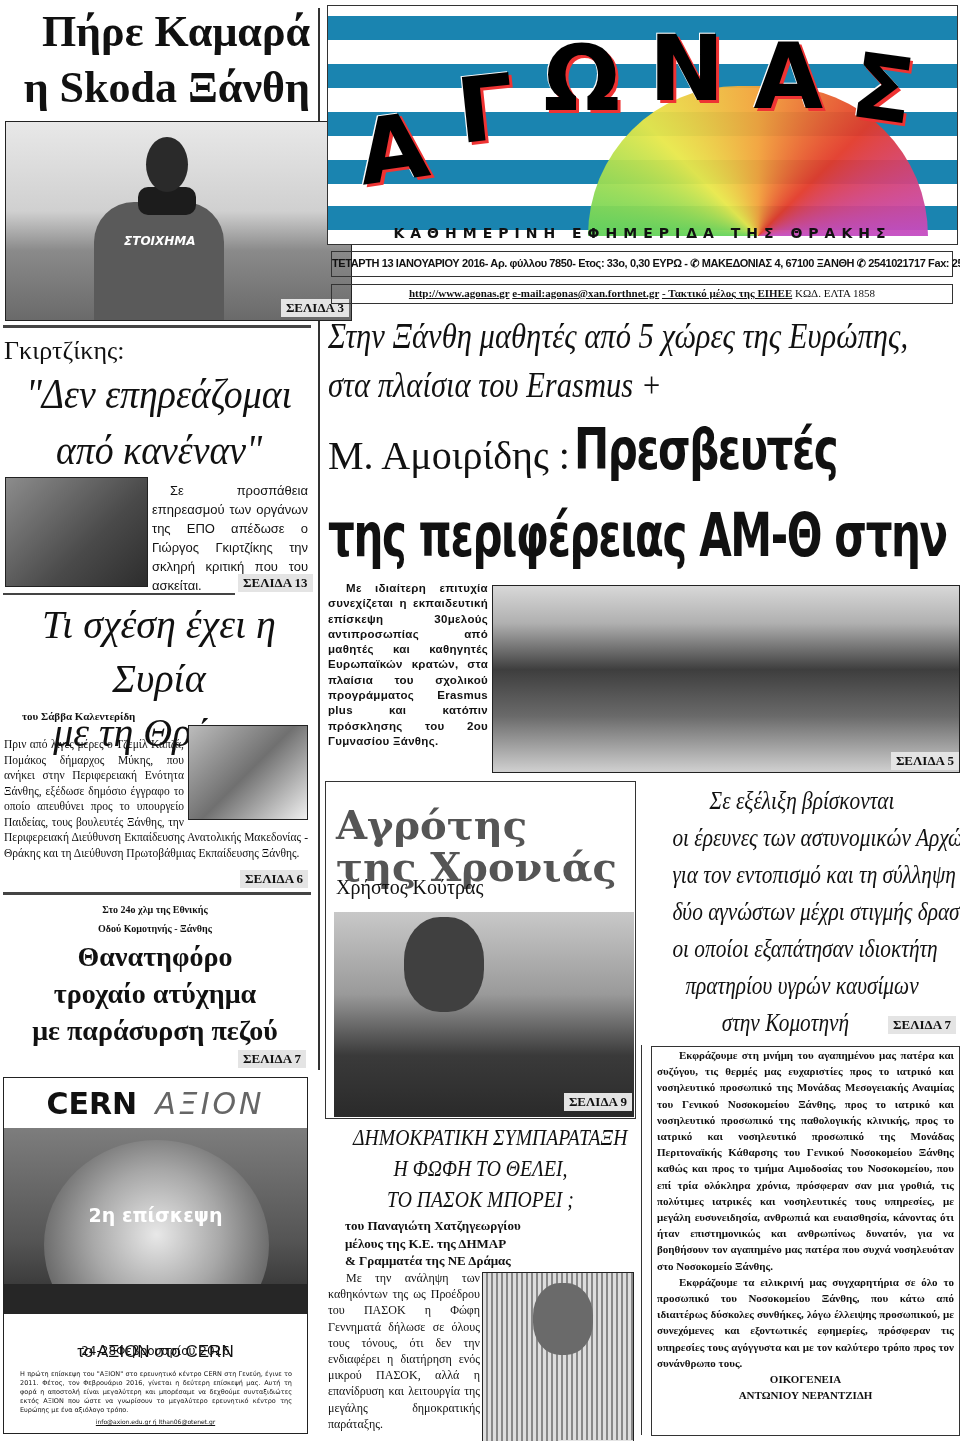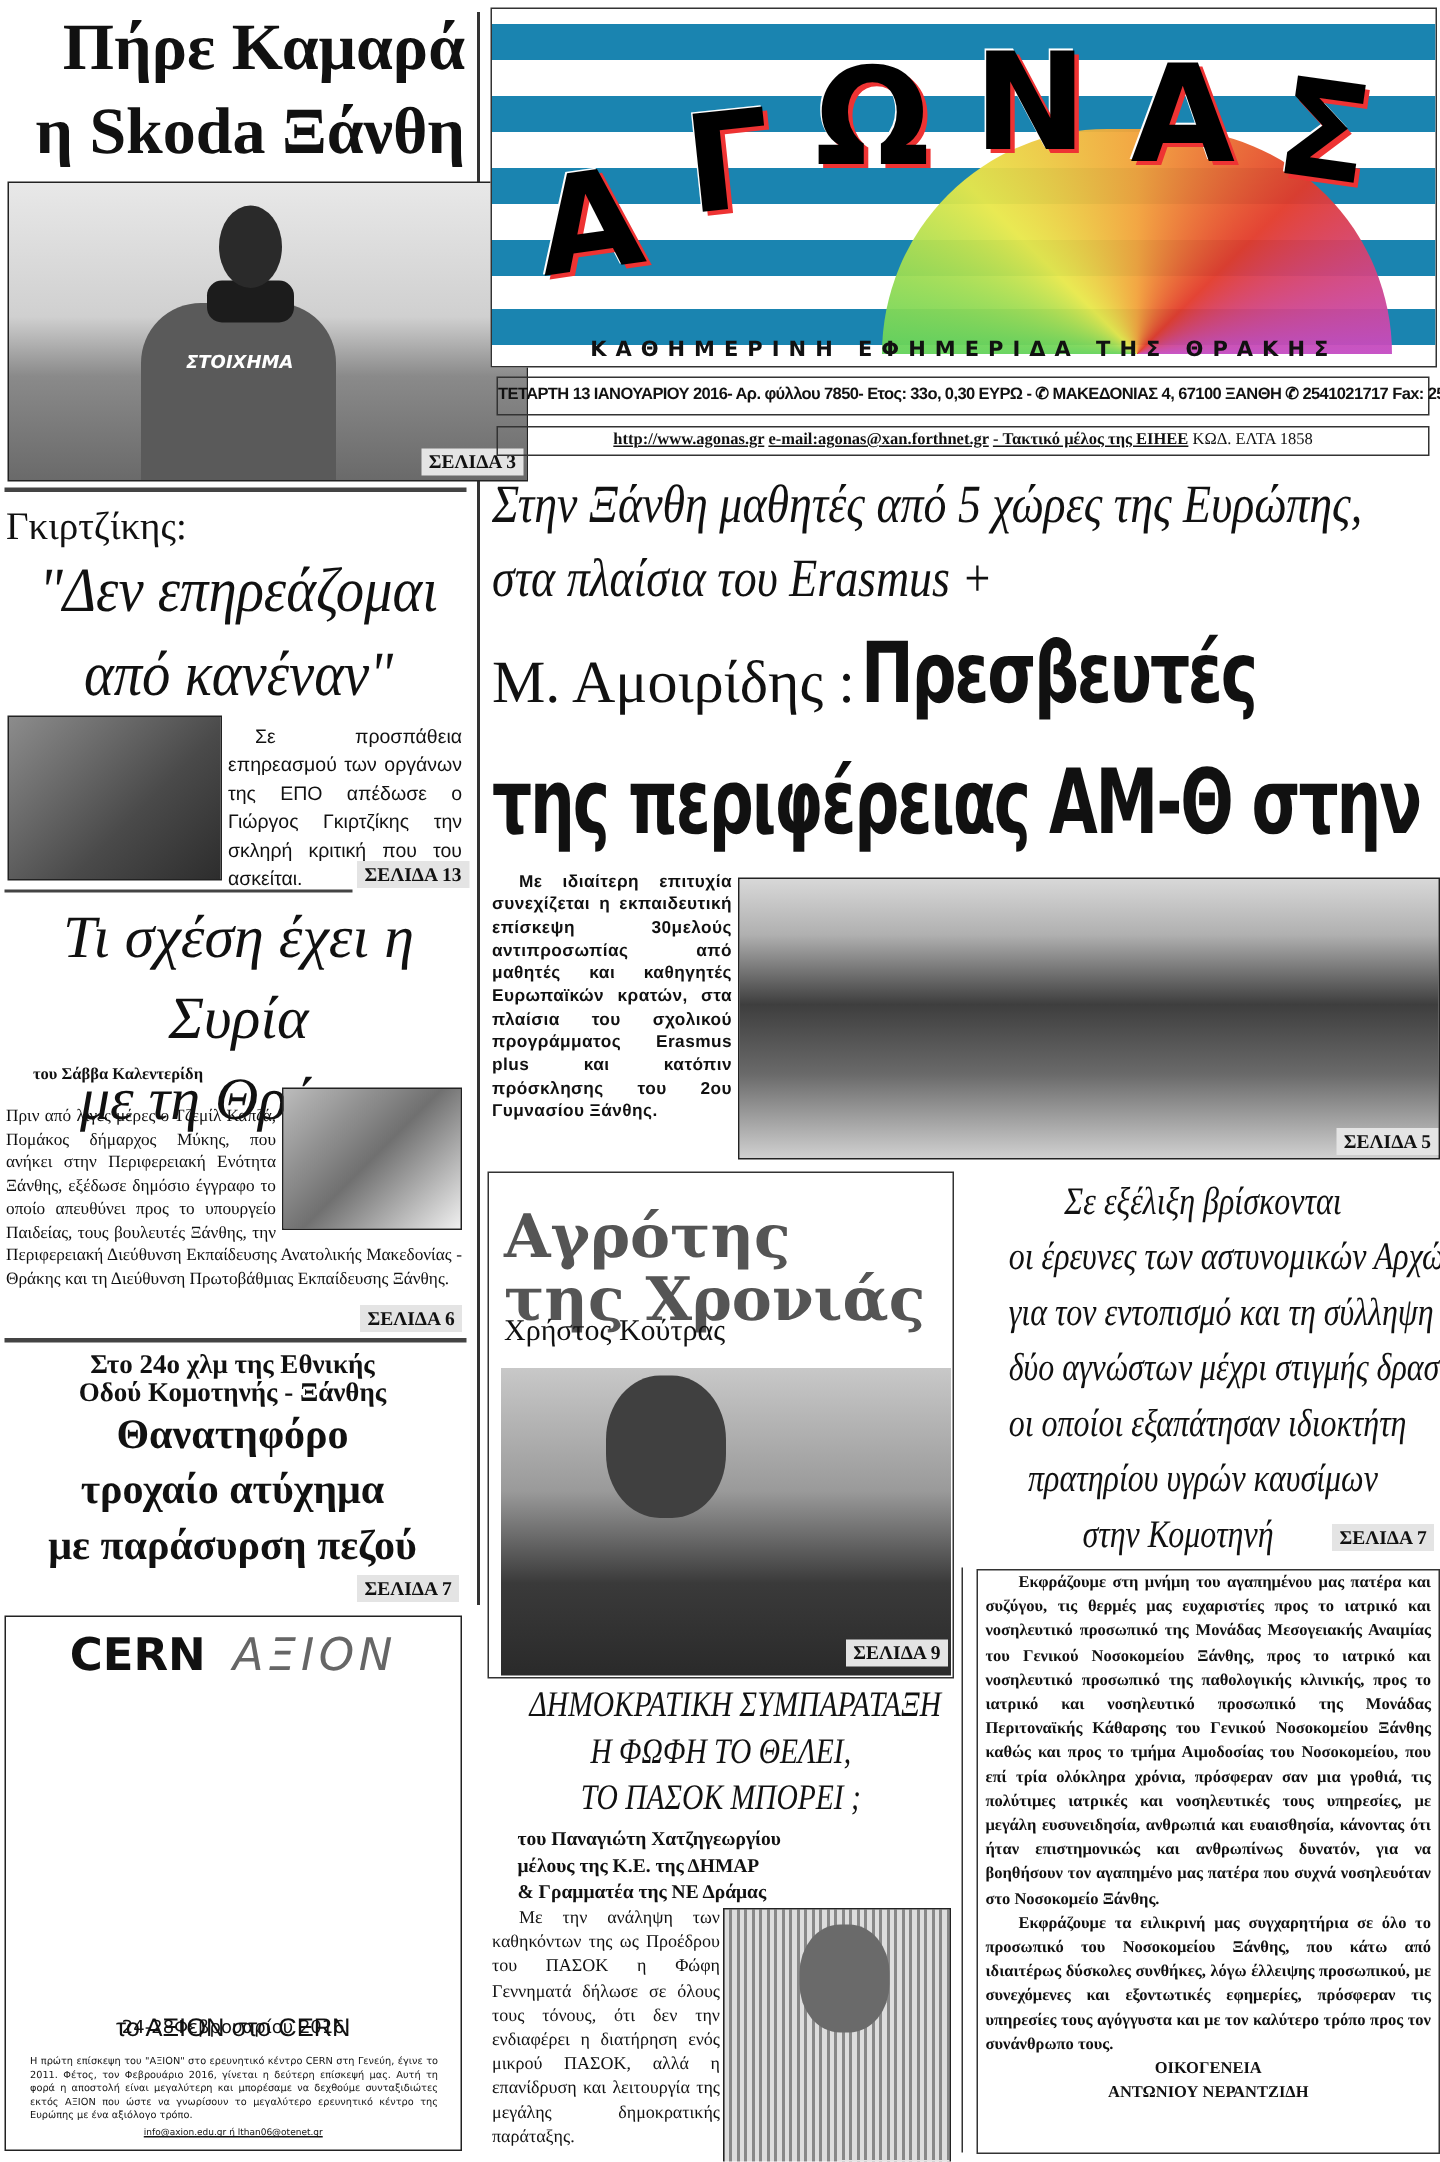--- a/index.html
+++ b/index.html
@@ -21,21 +21,21 @@
   .girt-pre { left: 4px; top: 336px; font-size: 26px; font-family: "Liberation Serif", serif; }
   .girt-title { left: 0; top: 366px; width: 318px; text-align: center; font-size: 42px; line-height: 56px; font-style: italic; font-family: "Liberation Serif", serif; transform: scaleX(0.9); }
   .ph-girt { left: 5px; top: 477px; width: 143px; height: 110px; background: linear-gradient(135deg,#8c8c8c,#4a4a4a 60%,#2d2d2d); }
   .girt-text { left: 152px; top: 481px; width: 156px; font-family: "Liberation Sans", sans-serif; font-size: 13px; line-height: 19px; text-align: justify; text-indent: 18px; }
 
   .syria-title { left: 0; top: 598px; width: 318px; text-align: center; font-size: 40px; line-height: 54px; font-style: italic; font-family: "Liberation Serif", serif; }
   .syria-by { left: 22px; top: 710px; font-size: 11px; font-weight: bold; }
   .ph-savvas { left: 188px; top: 725px; width: 120px; height: 95px; background: linear-gradient(135deg,#bcbcbc,#707070 50%,#f0f0f0); }
   .syria-text { left: 4px; top: 737px; width: 304px; font-size: 11.5px; line-height: 15.5px; text-align: justify; }
 
-  .accident-sub { left: 0; top: 900px; width: 310px; text-align: center; font-size: 18px; font-weight: bold; line-height: 19px; }
+  .accident-sub { left: 0; top: 900px; width: 310px; text-align: center; font-size: 10px; font-weight: bold; line-height: 19px; }
   .accident-title { left: 0; top: 938px; width: 310px; text-align: center; font-size: 28px; font-weight: bold; line-height: 37px; }
 
   .ad-cern { left: 3px; top: 1077px; width: 305px; height: 357px; border: 1.5px solid #222; background: #fff; }
   .ad-logos { position:absolute; left:0; top:0; width:100%; height:50px; display:flex; justify-content:center; align-items:center; gap:18px; font-family:"DejaVu Sans",sans-serif; font-weight:bold; font-size:30px; }
   .ad-globe { position:absolute; left:0; top:50px; width:100%; height:186px; background: linear-gradient(180deg,#7d7d7d 0%,#555 60%,#2b2b2b 100%); overflow:hidden; }
   .globe-dome { position:absolute; left:40px; top:12px; width:225px; height:210px; border-radius:50%; background: radial-gradient(circle at 50% 45%,#e8e8e8 0%,#a8a8a8 40%,#5a5a5a 80%); }
   .globe-text { position:absolute; left:0; top:76px; width:100%; text-align:center; color:#fff; font-family:"DejaVu Sans",sans-serif; font-weight:bold; font-size:19px; }
   .ad-title { position:absolute; left:0; top:244px; width:100%; text-align:center; font-family:Liberation Sans, sans-serif; font-size:17px;margin-top:20px; }
   .ad-dates { position:absolute; left:0; top:266px; width:100%; text-align:center; font-family:"DejaVu Sans",sans-serif; font-size:12px; }
   .ad-body { position:absolute; left:16px; top:292px; width:272px; font-family:"DejaVu Sans",sans-serif; font-size:6.5px; line-height:9px; text-align:justify; }
@@ -132,20 +132,25 @@
   <div>Θανατηφόρο</div>
   <div>τροχαίο ατύχημα</div>
   <div>με παράσυρση πεζού</div>
 </div>
 <div class="page-tag" style="left:238px; top:1050px;">ΣΕΛΙΔΑ 7</div>
 
 <div class="abs ad-cern">
   <div class="ad-logos">
     <span style="color:#111;">CERN</span>
     <span style="color:#666; font-style:italic; font-weight:normal; letter-spacing:3px;">ΑΞΙΟΝ</span>
+  </div>
+  <div class="ad-globe">
+    <div class="globe-dome"></div>
+    <div style="position:absolute; left:0; bottom:0; width:100%; height:30px; background:#262626;"></div>
+    <div class="globe-text">2η επίσκεψη</div>
   </div>
   <div class="ad-title">το ΑΞΙΟΝ στο CERN</div>
   <div class="ad-dates">24-28Φεβρουαρίου 2016</div>
   <div class="ad-body">Η πρώτη επίσκεψη του "ΑΞΙΟΝ" στο ερευνητικό κέντρο CERN στη Γενεύη, έγινε το 2011. Φέτος, τον Φεβρουάριο 2016, γίνεται η δεύτερη επίσκεψή μας. Αυτή τη φορά η αποστολή είναι μεγαλύτερη και μπορέσαμε να δεχθούμε συνταξιδιώτες εκτός ΑΞΙΟΝ που ώστε να γνωρίσουν το μεγαλύτερο ερευνητικό κέντρο της Ευρώπης με ένα αξιόλογο τρόπο.</div>
   <div class="ad-contact">info@axion.edu.gr ή lthan06@otenet.gr</div>
 </div>
 
 <div class="abs masthead">
   <div class="stripe" style="top:10px;"></div>
   <div class="stripe" style="top:58px;"></div>

